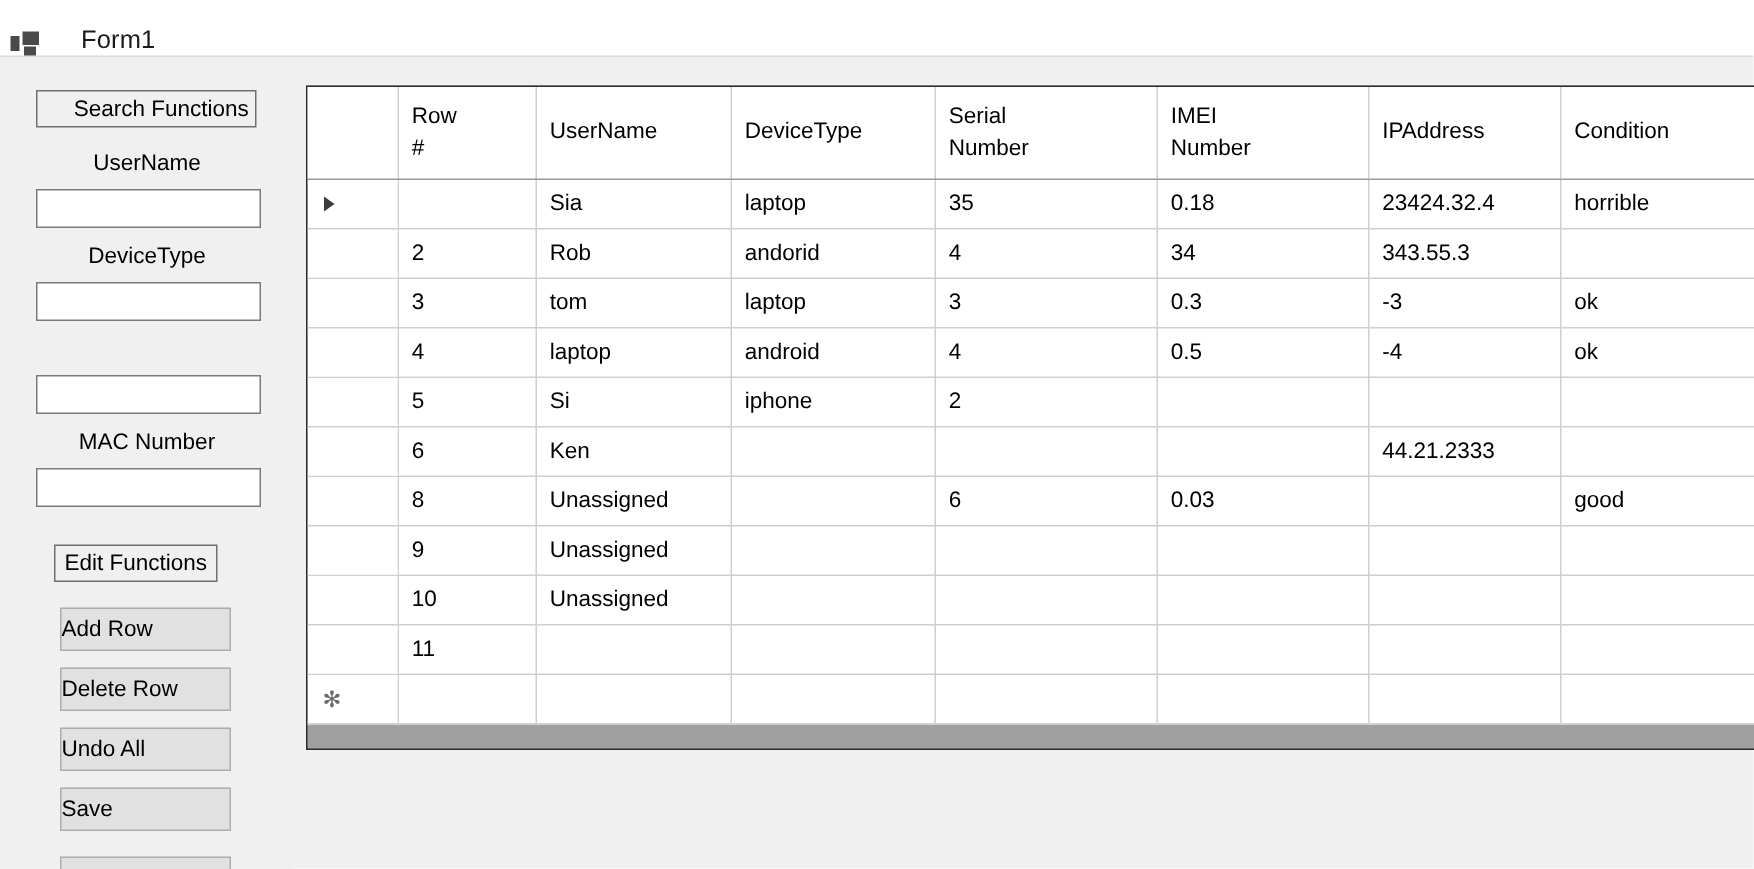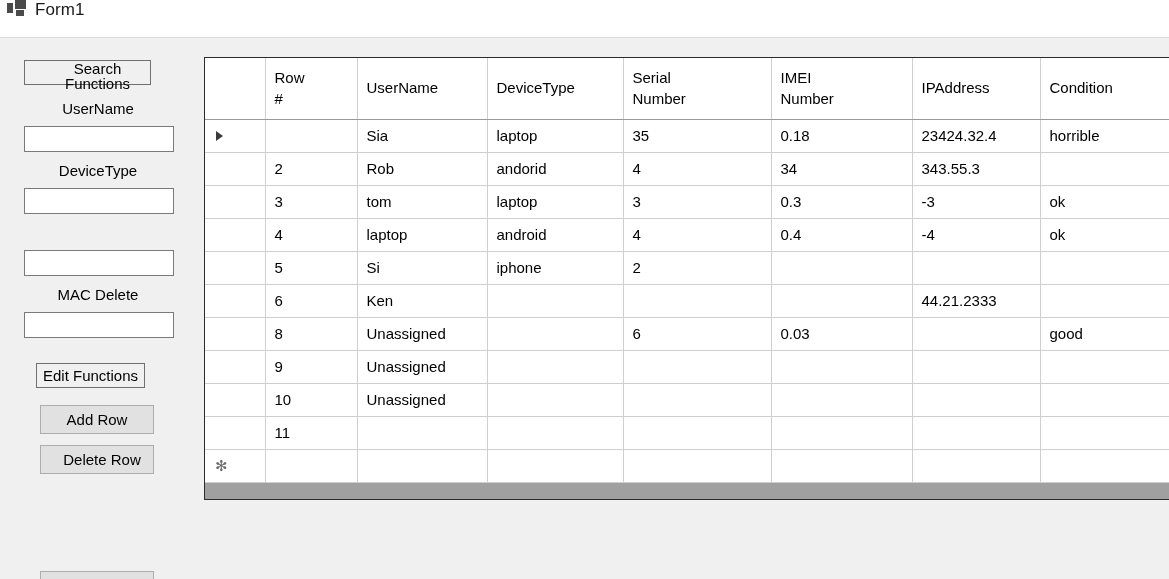--- a/index.html
+++ b/index.html
@@ -10,21 +10,21 @@
     background: #ffffff;
     font-family: "Liberation Sans", sans-serif;
   }
 
   
   #titlebar {
     position: absolute; left: 0; top: 0;
     width: 1169px; height: 38px;
     background: #ffffff;
     border-bottom: 1px solid #d9d9d9;
-    display: flex; align-items: flex-start;
+    display: flex; align-items: flex-end; gap: 19px;
   }
   #app-icon {
     width: 20px; height: 16px;
     margin-left: 7px; margin-right: 8px;
     position: relative; flex: 0 0 auto;
   }
   #app-icon i { position: absolute; display: block; background: #4a4a4a; }
   #app-icon .sq1 { left: 0px;  top: 3px;  width: 6px;  height: 10px; }
   #app-icon .sq2 { left: 8px;  top: 0px;  width: 11px; height: 9px;  }
   #app-icon .sq3 { left: 9px;  top: 10px; width: 8px;  height: 6px;  }
@@ -63,21 +63,21 @@
     font-size: 15px; color: #000;
     font-family: "Liberation Sans", sans-serif;
     text-align: center; line-height: 1;
     cursor: pointer; padding: 0;
   }
   .std-btn {
     position: absolute;
     background: #e1e1e1; border: 1px solid #adadad;
     font-size: 15px; color: #000;
     font-family: "Liberation Sans", sans-serif;
-    text-align: center; line-height: 1;
+    text-align: left; line-height: 1;
     cursor: pointer; padding: 0;
   }
 
   
   #gridwrap {
     position: absolute; left: 204px; top: 19px;
     width: 968px; height: 443px;
     background: #a0a0a0;
     border: 1px solid #2b2b2b;
     overflow: hidden;
@@ -157,40 +157,42 @@
       <i class="sq2"></i>
       <i class="sq3"></i>
   </span>
   <span id="window-title">Form1</span>
 </div>
 
 <div id="client">
 
   <div id="sidebar">
 
-    <button class="flat-btn" style="left:24px; top:22px; width:127px; height:25px;padding-left:20px;">Search Functions</button>
+    <button class="flat-btn" style="left:24px; top:22px; width:147px; height:25px;padding-left:20px;">Search Functions</button>
 
     <div class="side-label" style="top:62px;">UserName</div>
     <input class="side-box" style="top: 88px;" type="text" value="">
 
     <div class="side-label" style="top:124px;">DeviceType</div>
     <input class="side-box" style="top: 150px;" type="text" value="">
 
     <input class="side-box" style="top: 212px;" type="text" value="">
 
-    <div class="side-label" style="top:248px;">MAC Delete</div>
+    <div class="side-label" style="top:248px;">MAC Number</div>
     <input class="side-box" style="top: 274px;" type="text" value="">
 
     <button class="flat-btn" style="left:36px; top:325px; width:109px; height:25px;">Edit Functions</button>
 
     <button class="std-btn" style="left:40px; top:367px; width:114px; height:29px;">Add Row</button>
 
-    <button class="std-btn" style="left:40px; top:407px; width:114px; height:29px;padding-left:10px;">Delete Row</button>
-
-
+    <button class="std-btn" style="left:40px; top:407px; width:114px; height:29px;">Delete Row</button>
+
+    <button class="std-btn" style="left:40px; top:447px; width:114px; height:29px;">Undo All</button>
+
+    <button class="std-btn" style="left:40px; top:487px; width:114px; height:29px;">Save</button>
 
     <div class="std-btn" style="left:40px; top:533px; width:114px; height:29px;"></div>
   </div>
 
   <div id="gridwrap">
     <table class="grid">
       <colgroup>
         <col class="c-sel">
           <col class="c-row">
           <col class="c-user">
@@ -244,21 +246,21 @@
             <td>0.3</td>
             <td>-3</td>
             <td>ok</td>
           </tr>
           <tr>
             <td class="selcell"></td>
             <td>4</td>
             <td>laptop</td>
             <td>android</td>
             <td>4</td>
-            <td>0.4</td>
+            <td>0.5</td>
             <td>-4</td>
             <td>ok</td>
           </tr>
           <tr>
             <td class="selcell"></td>
             <td>5</td>
             <td>Si</td>
             <td>iphone</td>
             <td>2</td>
             <td></td>

